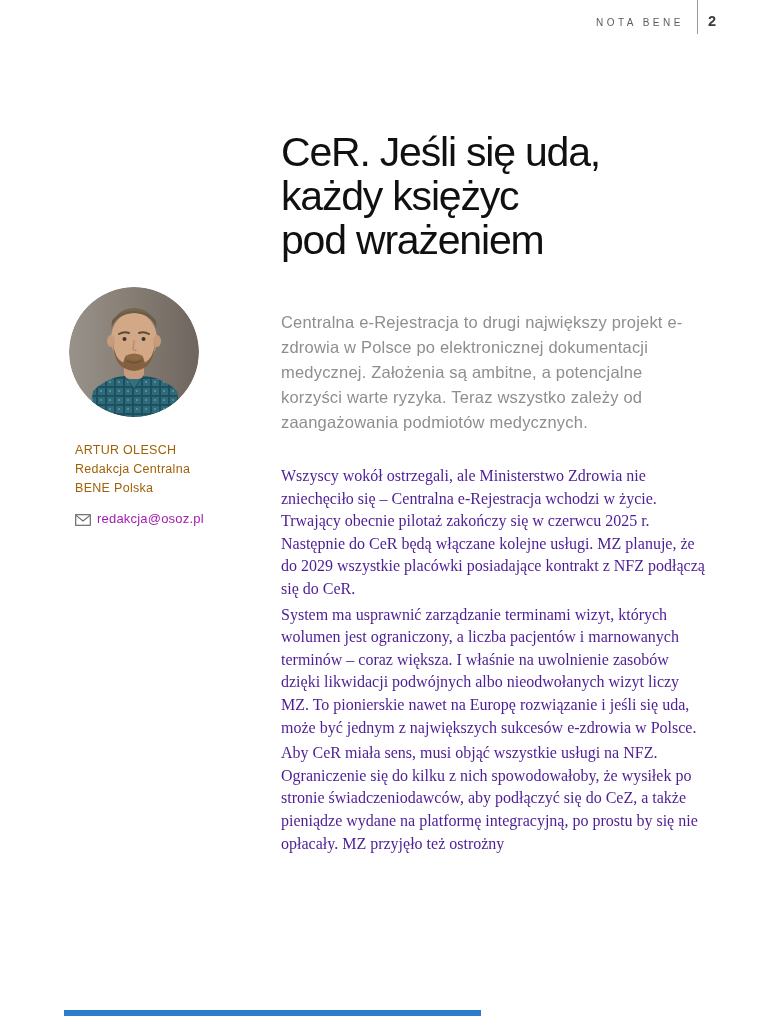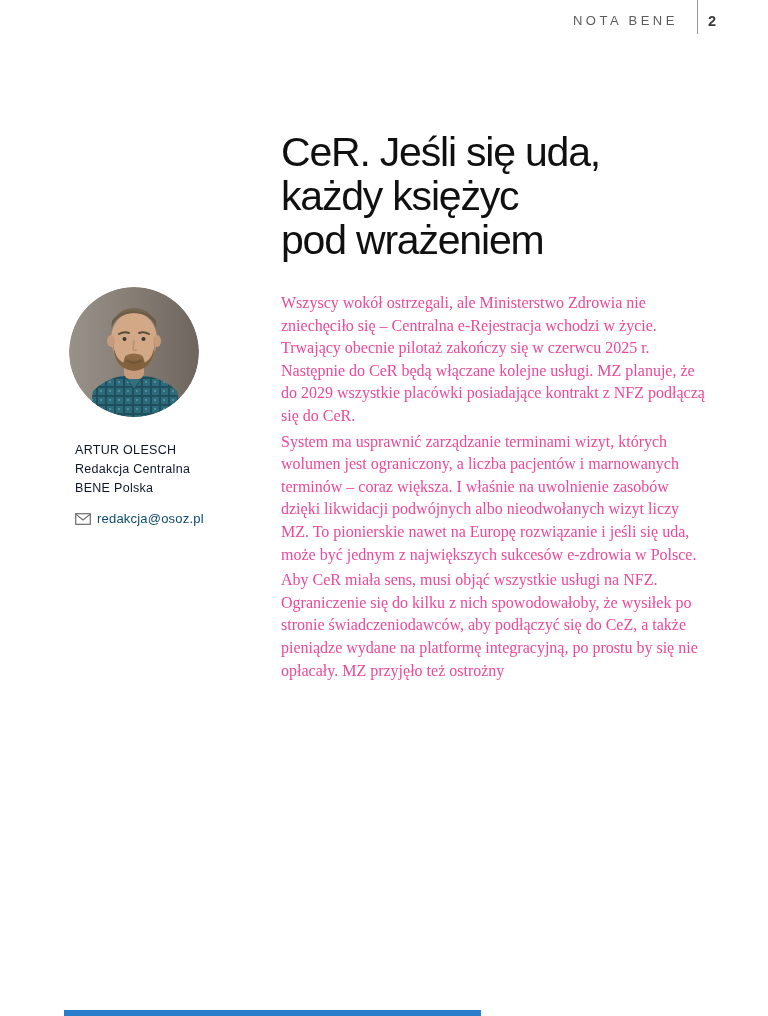--- a/index.html
+++ b/index.html
@@ -4,62 +4,62 @@
 <style>
   html,body{margin:0;padding:0;background:#ffffff;}
   .page{
     position:relative;width:768px;height:1016px;background:#ffffff;
     overflow:hidden;font-family:"Liberation Sans",sans-serif;
   }
 
   
   .header{position:absolute;top:0;right:52px;height:34px;display:flex;align-items:stretch;}
   .header-label{
-    align-self:flex-end;padding-bottom:6px;margin-right:19px;
-    font-size:13px;letter-spacing:3.5px;color:#5c5c5c;
+    align-self:flex-end;padding-bottom:6px;margin-right:13px;
+    font-size:10px;letter-spacing:3.5px;color:#5c5c5c;
   }
   .header-divider{width:1px;height:34px;background:#9a9a9a;}
   .header-page{
     align-self:flex-end;padding-bottom:5px;margin-left:10px;
     font-size:14.5px;font-weight:bold;color:#3a3a3a;
   }
 
   
   .avatar{
     position:absolute;left:69px;top:287px;width:130px;height:130px;
     border-radius:50%;overflow:hidden;
   }
   .avatar svg{display:block;}
   .author{
     position:absolute;left:75px;top:441px;
-    font-size:12.5px;line-height:19px;color:#0f172a;letter-spacing:0.3px;
+    font-size:12.5px;line-height:19px;color:#a16207;letter-spacing:0.3px;
   }
   .email-row{
-    position:absolute;left:75px;top:511px;display:flex;align-items:center;
-    font-size:13px;color:#0c4a6e;letter-spacing:0.2px;text-decoration:none;
+    position:absolute;left:75px;top:511px;display:flex;align-items:flex-end;
+    font-size:13px;color:#a21caf;letter-spacing:0.2px;text-decoration:none;
   }
   .email-row .env{margin-right:6px;display:inline-flex;}
 
   
   .article{position:absolute;left:281px;top:130px;width:424px;}
   .title{
     font-size:41px;line-height:44px;font-weight:normal;letter-spacing:-1.2px;
     color:#101010;
   }
   .lede{
     margin-top:48px;font-size:16.5px;line-height:25px;color:#8e8e8e;
     letter-spacing:0.2px;
   }
   .subhead{
     margin-top:17px;font-size:16px;line-height:19px;font-weight:bold;
     color:#101010;letter-spacing:-0.2px;
   }
   .bodytext p{
     font-family:"Liberation Serif",serif;font-size:16px;line-height:22.6px;
-    color:#ec4899;margin:3px 0 0 0;
+    color:#4c1d95;margin:3px 0 0 0;
   }
   .bodytext p.first{margin-top:30px;}
 
   
   .footer-bar{position:absolute;left:64px;bottom:0;width:417px;height:6px;}
 </style>
 </head>
 <body>
 
 <div class="page">
@@ -134,20 +134,21 @@
     <span>redakcja@osoz.pl</span>
   </div>
 
   <div class="article">
     <div class="title">
       <div>CeR. Jeśli się uda,</div>
       <div>każdy księżyc</div>
       <div>pod wrażeniem</div>
     </div>
 
+    <div class="lede">Centralna e-Rejestracja to drugi największy projekt e-zdrowia w Polsce po elektronicznej dokumentacji medycznej. Założenia są ambitne, a potencjalne korzyści warte ryzyka. Teraz wszystko zależy od zaangażowania podmiotów medycznych.</div>
 
 
     <div class="bodytext">
       <p class="first">Wszyscy wokół ostrzegali, ale Ministerstwo Zdrowia nie zniechęciło się – Centralna e-Rejestracja wchodzi w życie. Trwający obecnie pilotaż zakończy się w czerwcu 2025 r. Następnie do CeR będą włączane kolejne usługi. MZ planuje, że do 2029 wszystkie placówki posiadające kontrakt z NFZ podłączą się do CeR.</p>
       <p>System ma usprawnić zarządzanie terminami wizyt, których wolumen jest ograniczony, a liczba pacjentów i marnowanych terminów – coraz większa. I właśnie na uwolnienie zasobów dzięki likwidacji podwójnych albo nieodwołanych wizyt liczy MZ. To pionierskie nawet na Europę rozwiązanie i jeśli się uda, może być jednym z największych sukcesów e-zdrowia w Polsce.</p>
       <p>Aby CeR miała sens, musi objąć wszystkie usługi na NFZ. Ograniczenie się do kilku z nich spowodowałoby, że wysiłek po stronie świadczeniodawców, aby podłączyć się do CeZ, a także pieniądze wydane na platformę integracyjną, po prostu by się nie opłacały. MZ przyjęło też ostrożny</p>
     </div>
   </div>
 
   <div class="footer-bar" style="background: rgb(42, 124, 204);"></div>

